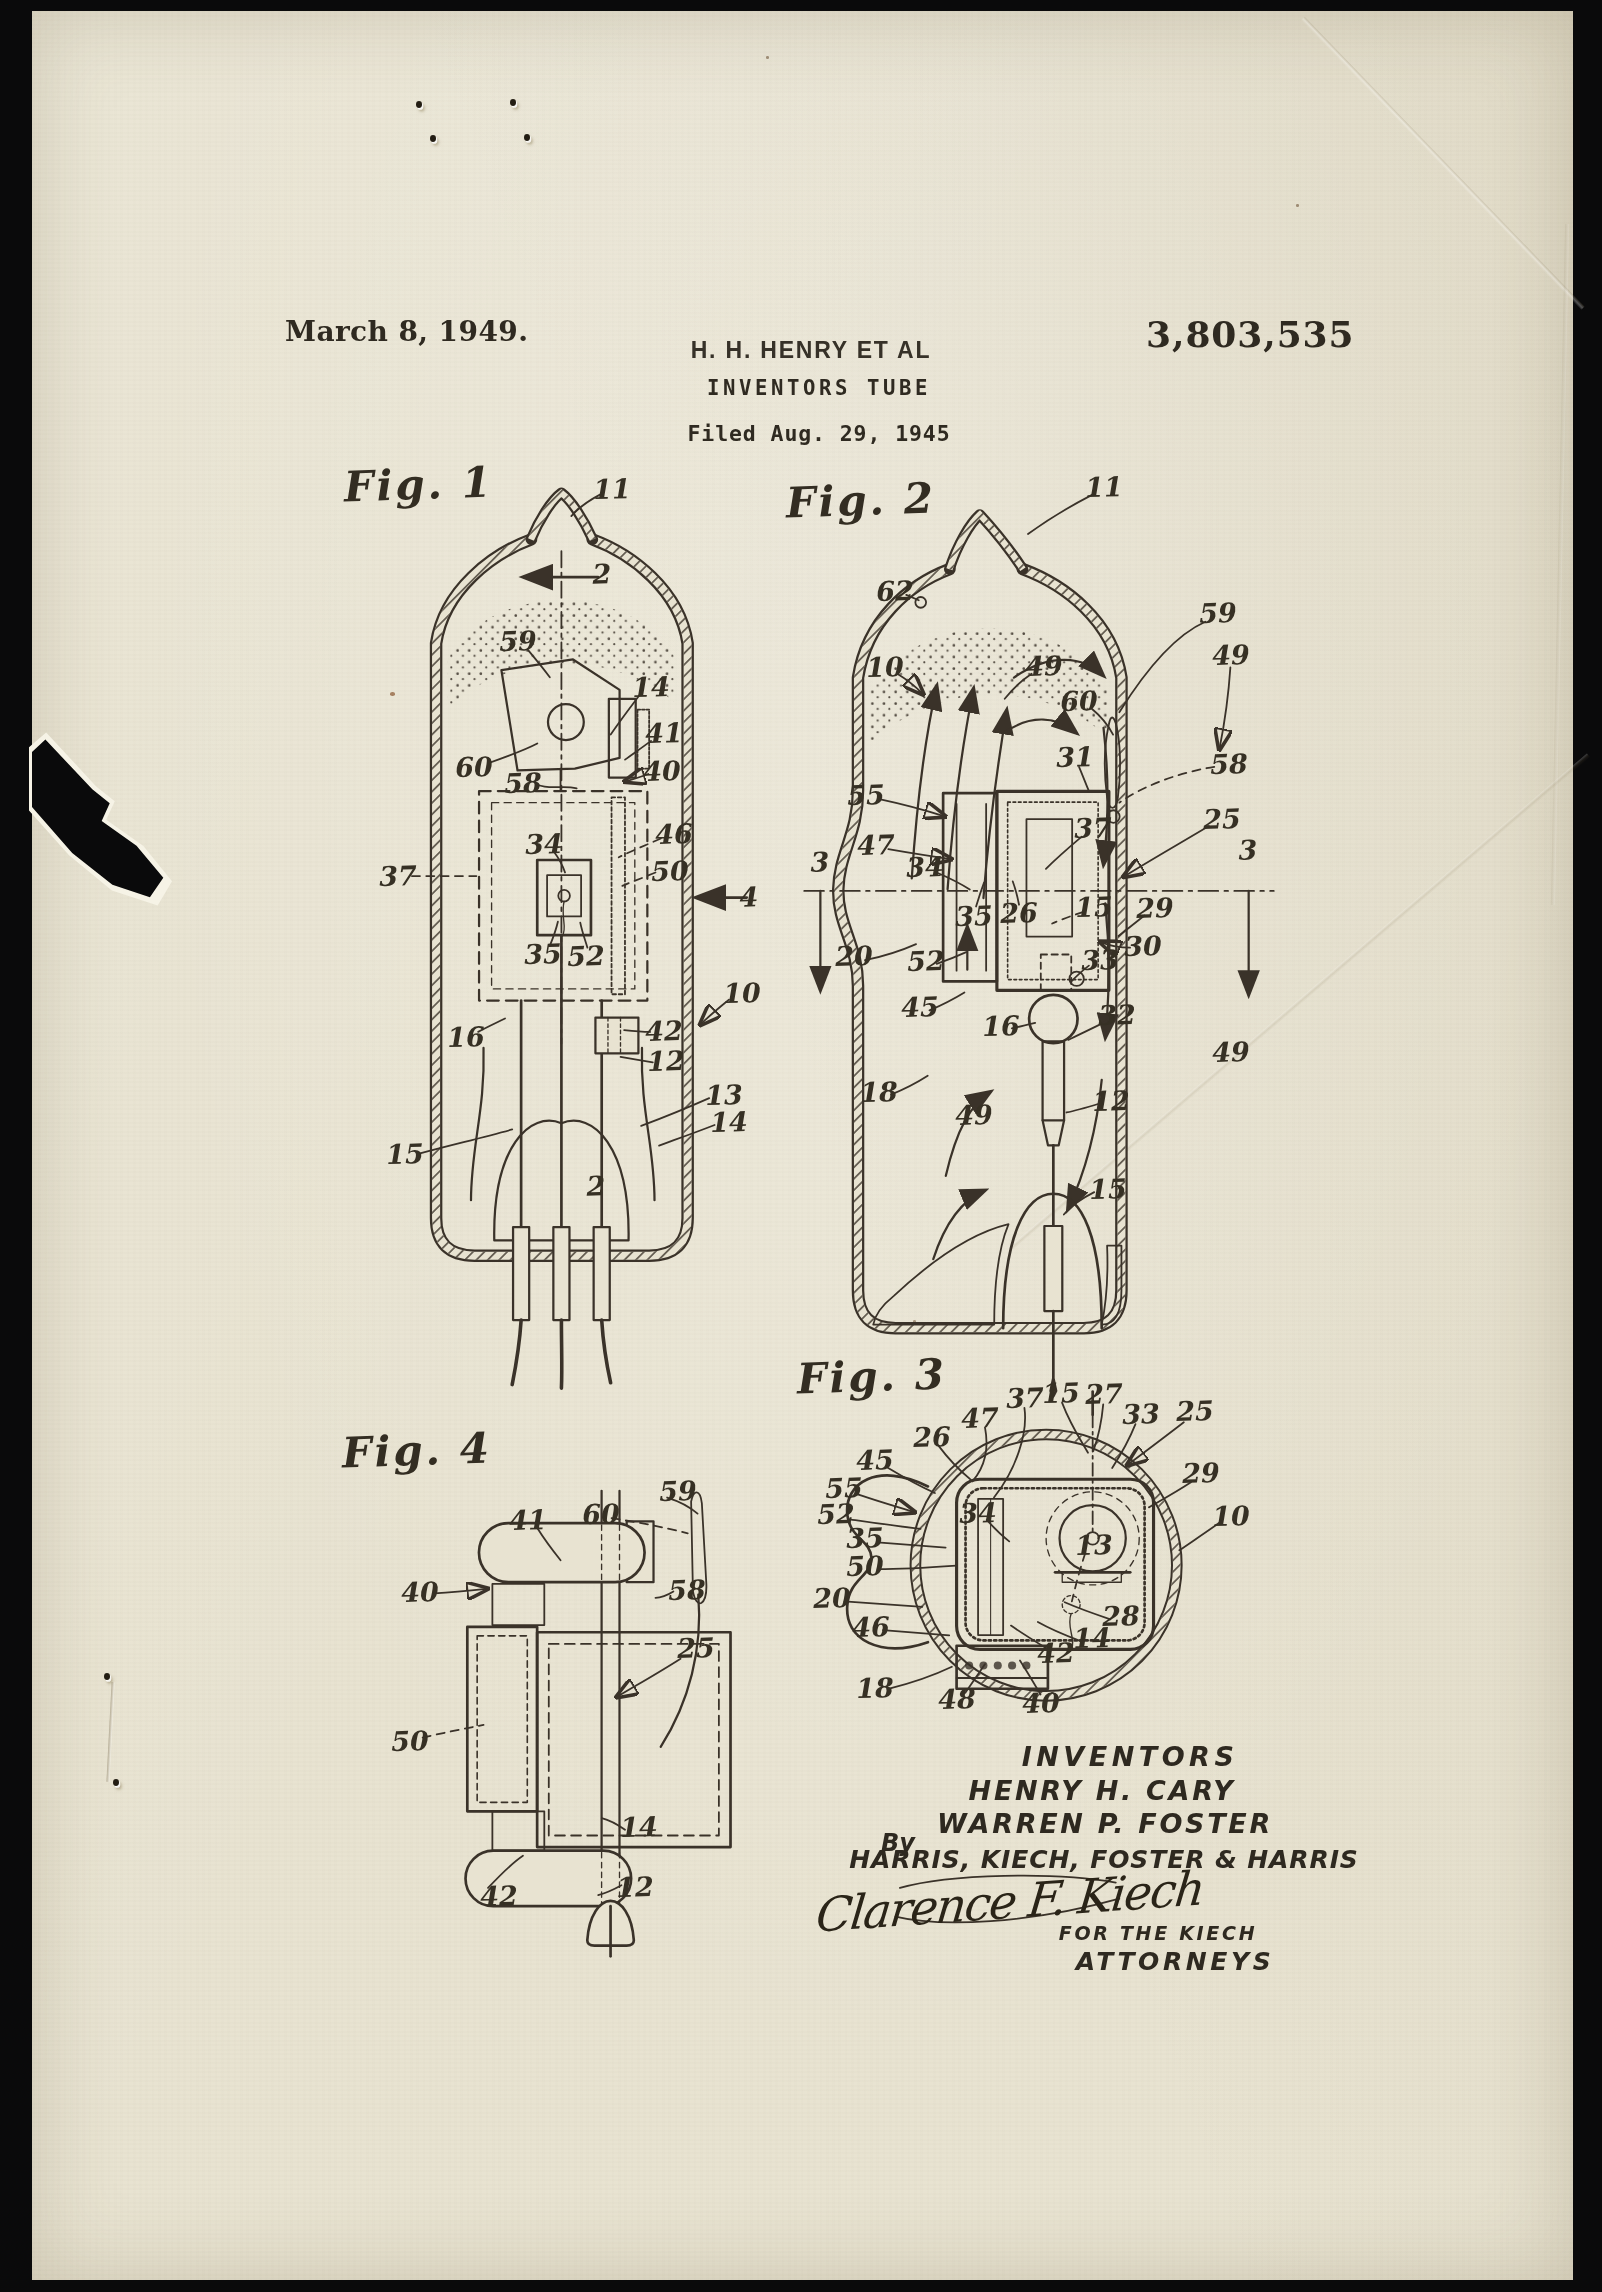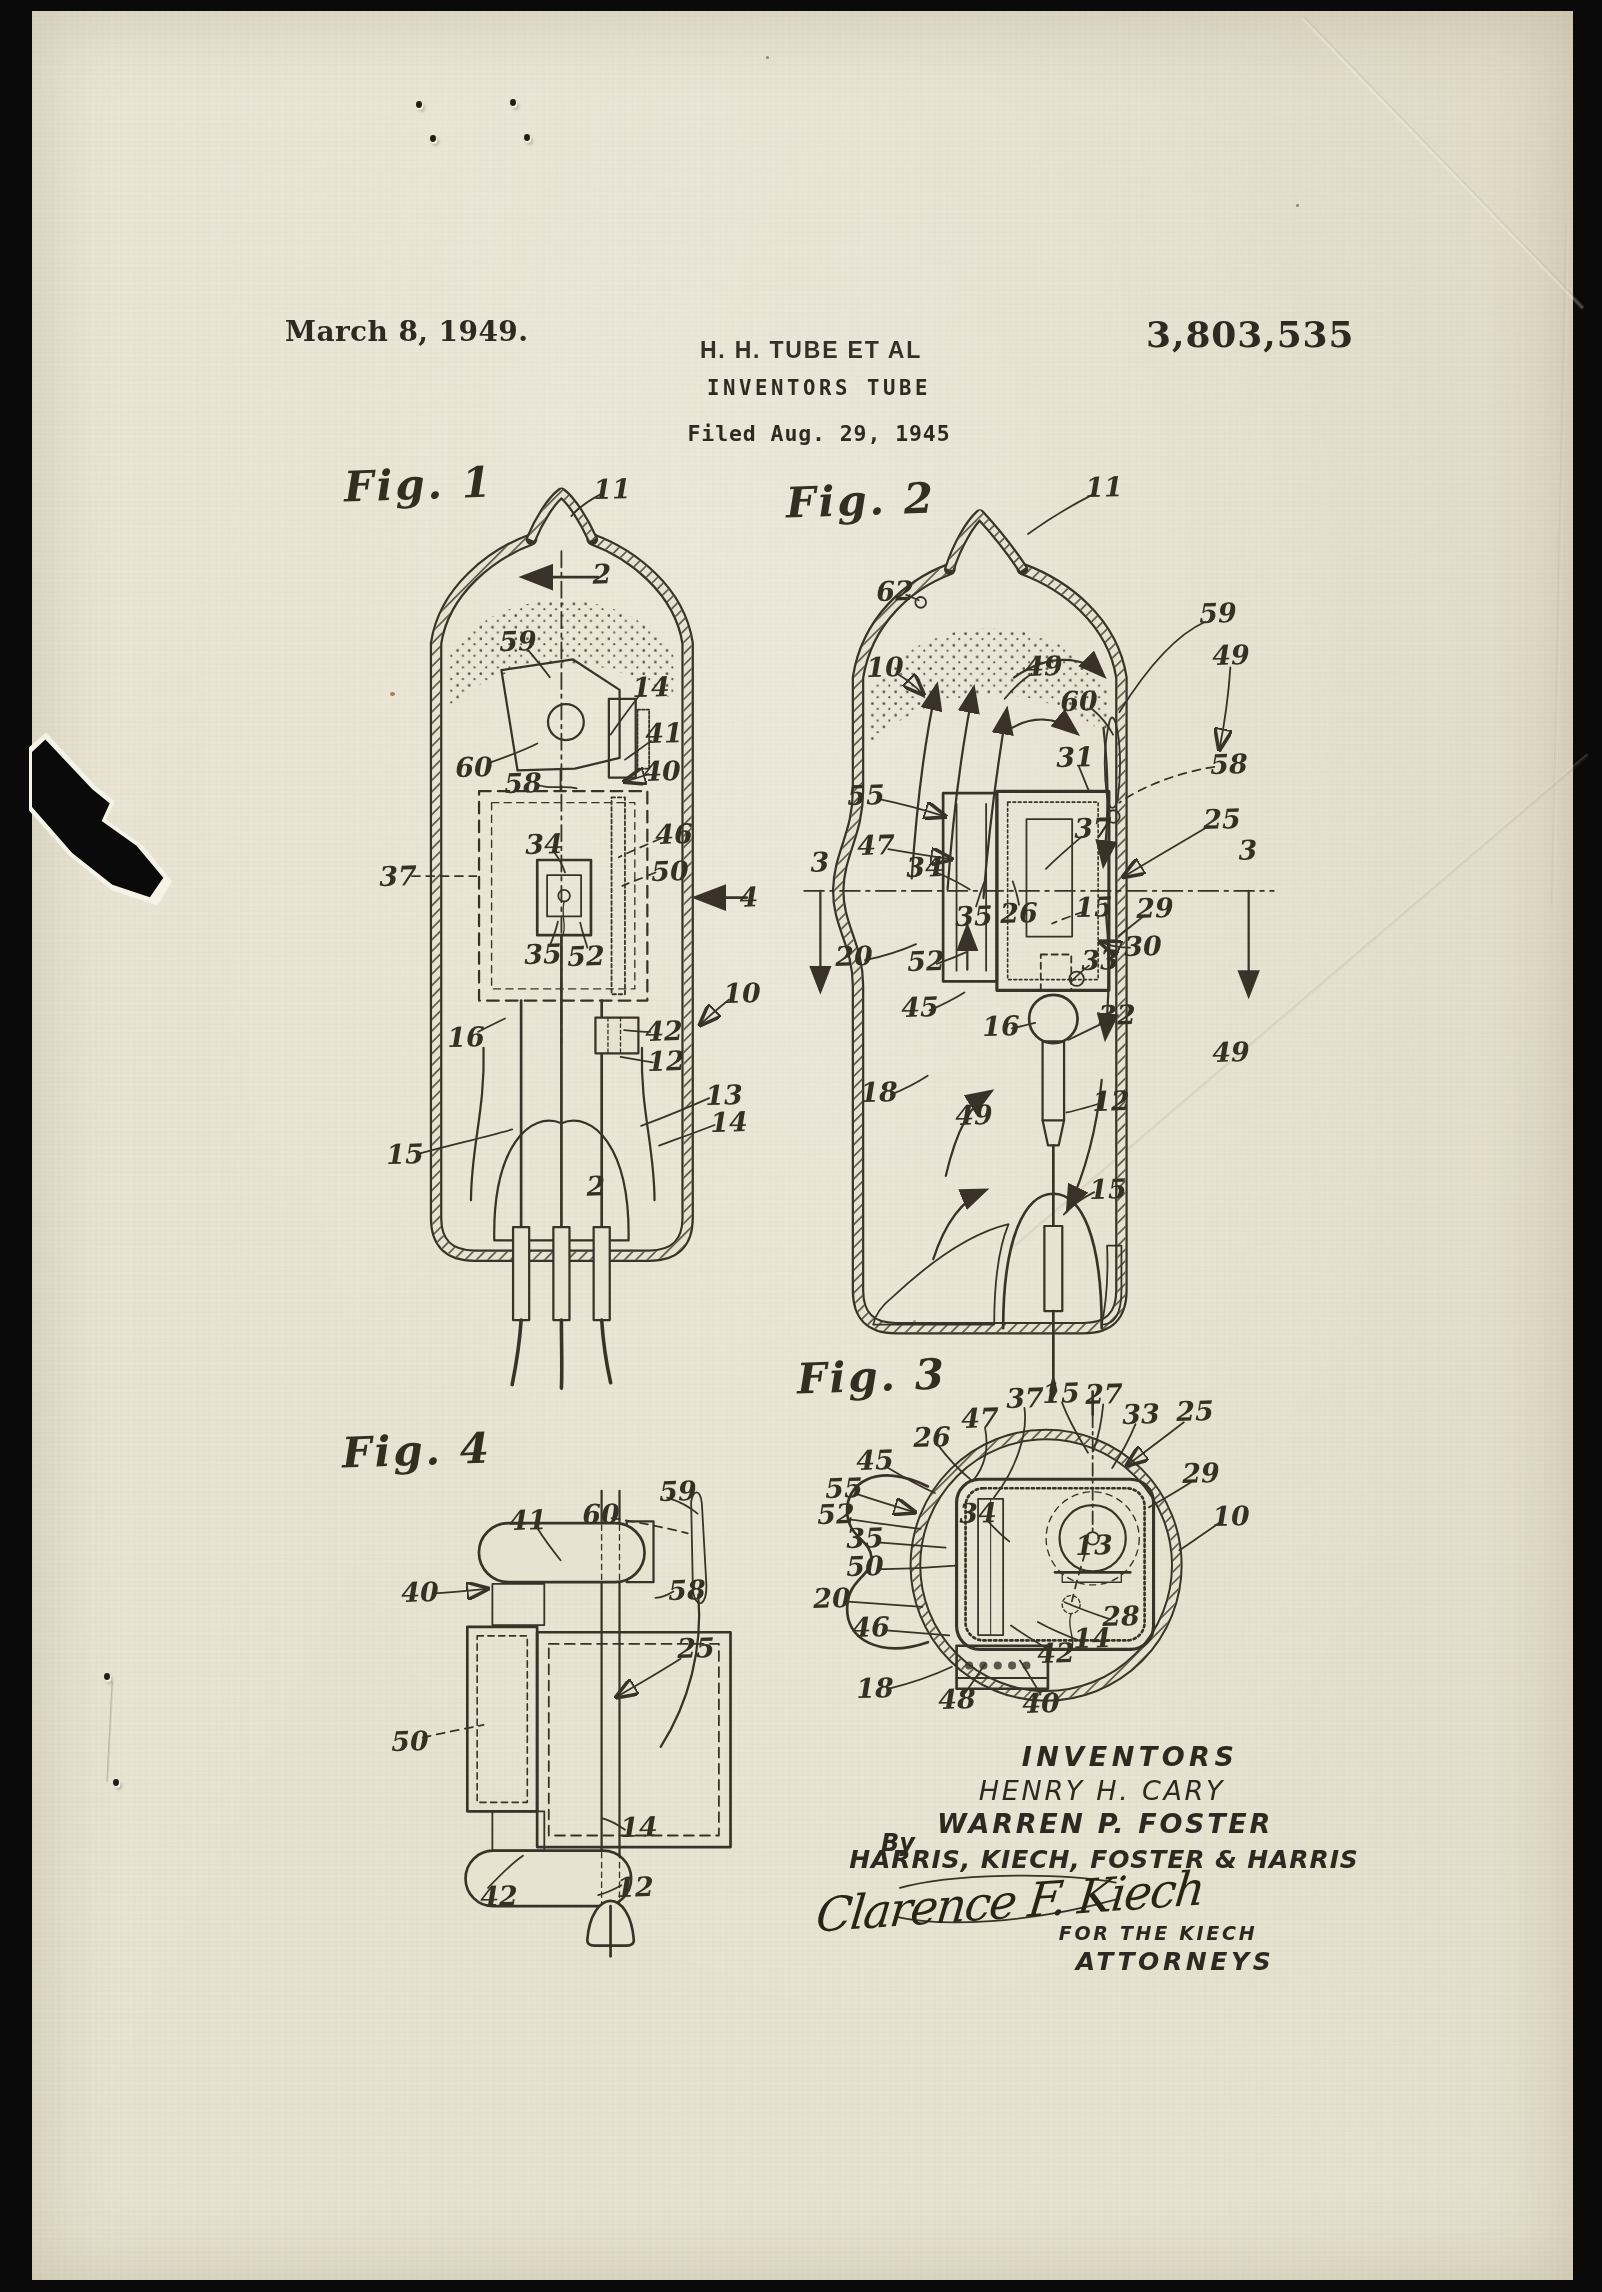--- a/index.html
+++ b/index.html
@@ -44,21 +44,21 @@
   #cap1{left:344px;top:460px;} #cap2{left:786px;top:476px;}
   #cap3{left:797px;top:1352px;} #cap4{left:342px;top:1426px;}
   .figsvg{position:absolute;}
   #fig1{left:385px;top:484px;} #fig2{left:788px;top:502px;}
   #fig3{left:806px;top:1379px;} #fig4{left:376px;top:1478px;}
   #labels,#leaders{position:absolute;left:0;top:0;width:1602px;height:2293px;pointer-events:none;}
   .ref{position:absolute;transform:translate(-50%,-50%) rotate(-1.5deg);
     font:italic 600 27px "DejaVu Serif",serif;color:#363024;white-space:nowrap;}
   .sig{position:absolute;color:#2e2920;white-space:nowrap;font-family:"DejaVu Sans",sans-serif;font-style:italic;}
   #sig-heading{left:1130px;top:1741px;transform:translateX(-50%);font-size:27px;letter-spacing:4.5px;font-weight:600;}
-  #sig-inv1{left:1102px;top:1775px;transform:translateX(-50%);font-size:27px;letter-spacing:2.7px;font-weight:400;}
+  #sig-inv1{left:1102px;top:1775px;transform:translateX(-50%);font-size:27px;letter-spacing:2.7px;font-weight:700;}
   #sig-inv2{left:1105px;top:1808px;transform:translateX(-50%);font-size:27px;letter-spacing:2.7px;font-weight:600;}
   #sig-by{left:881px;top:1829px;font-size:24px;font-weight:600;}
   #sig-firm{left:1104px;top:1845px;transform:translateX(-50%);font-size:25px;letter-spacing:0.9px;font-weight:600;}
   #sig-script{left:1010px;top:1874px;transform:translateX(-50%) rotate(-4deg) skewX(-10deg);
     font:italic 47px "DejaVu Serif",serif;letter-spacing:-1.8px;color:#2a2418;}
   #sig-forfirm{left:1158px;top:1922px;transform:translateX(-50%);font-size:19px;letter-spacing:2.7px;font-weight:600;}
   #sig-attorneys{left:1175px;top:1947px;transform:translateX(-50%);font-size:25px;letter-spacing:3.6px;font-weight:600;}
   svg .s{stroke:#3a3229;fill:none;stroke-linecap:round;stroke-linejoin:round;}
   svg .pf{fill:#e8e3d1;}
   #leaders path,#leaders line{stroke:#3a3229;stroke-width:2;fill:none;stroke-linecap:round;}
@@ -80,21 +80,21 @@
 <div class="hole" style="left:510px;top:99px"></div>
 <div class="hole" style="left:524px;top:134px"></div>
 <div class="hole" style="left:104px;top:1673px"></div>
 <div class="hole" style="left:113px;top:1779px"></div>
 <div class="speck" style="left:390px;top:692px;width:4.5px;height:3.6px;background:rgba(130,75,35,.65)"></div>
 <div class="speck" style="left:766px;top:56px;width:2.7px;height:2.7px;background:rgba(90,60,30,.5)"></div>
 <div class="speck" style="left:1296px;top:204px;width:2.7px;height:2.7px;background:rgba(90,60,30,.5)"></div>
 <div class="speck" style="left:913px;top:1320px;width:2.7px;height:2.7px;background:rgba(90,60,30,.45)"></div>
 
 <span class="hdr" id="hdr-date">March 8, 1949.</span>
-<span class="hdr" id="hdr-author">H. H. TUBE ET AL</span>
+<span class="hdr" id="hdr-author">H. H. HENRY ET AL</span>
 <span class="hdr" id="hdr-number">3,803,535</span>
 <span class="hdr" id="hdr-title">INVENTORS TUBE</span>
 <span class="hdr" id="hdr-filed">Filed Aug. 29, 1945</span>
 
 <span class="figcap" id="cap1">Fig. 1</span>
 <span class="figcap" id="cap2">Fig. 2</span>
 <span class="figcap" id="cap3">Fig. 3</span>
 <span class="figcap" id="cap4">Fig. 4</span>
 
 <svg id="fig1" class="figsvg" width="394" height="931" viewBox="0 0 440 1040">

